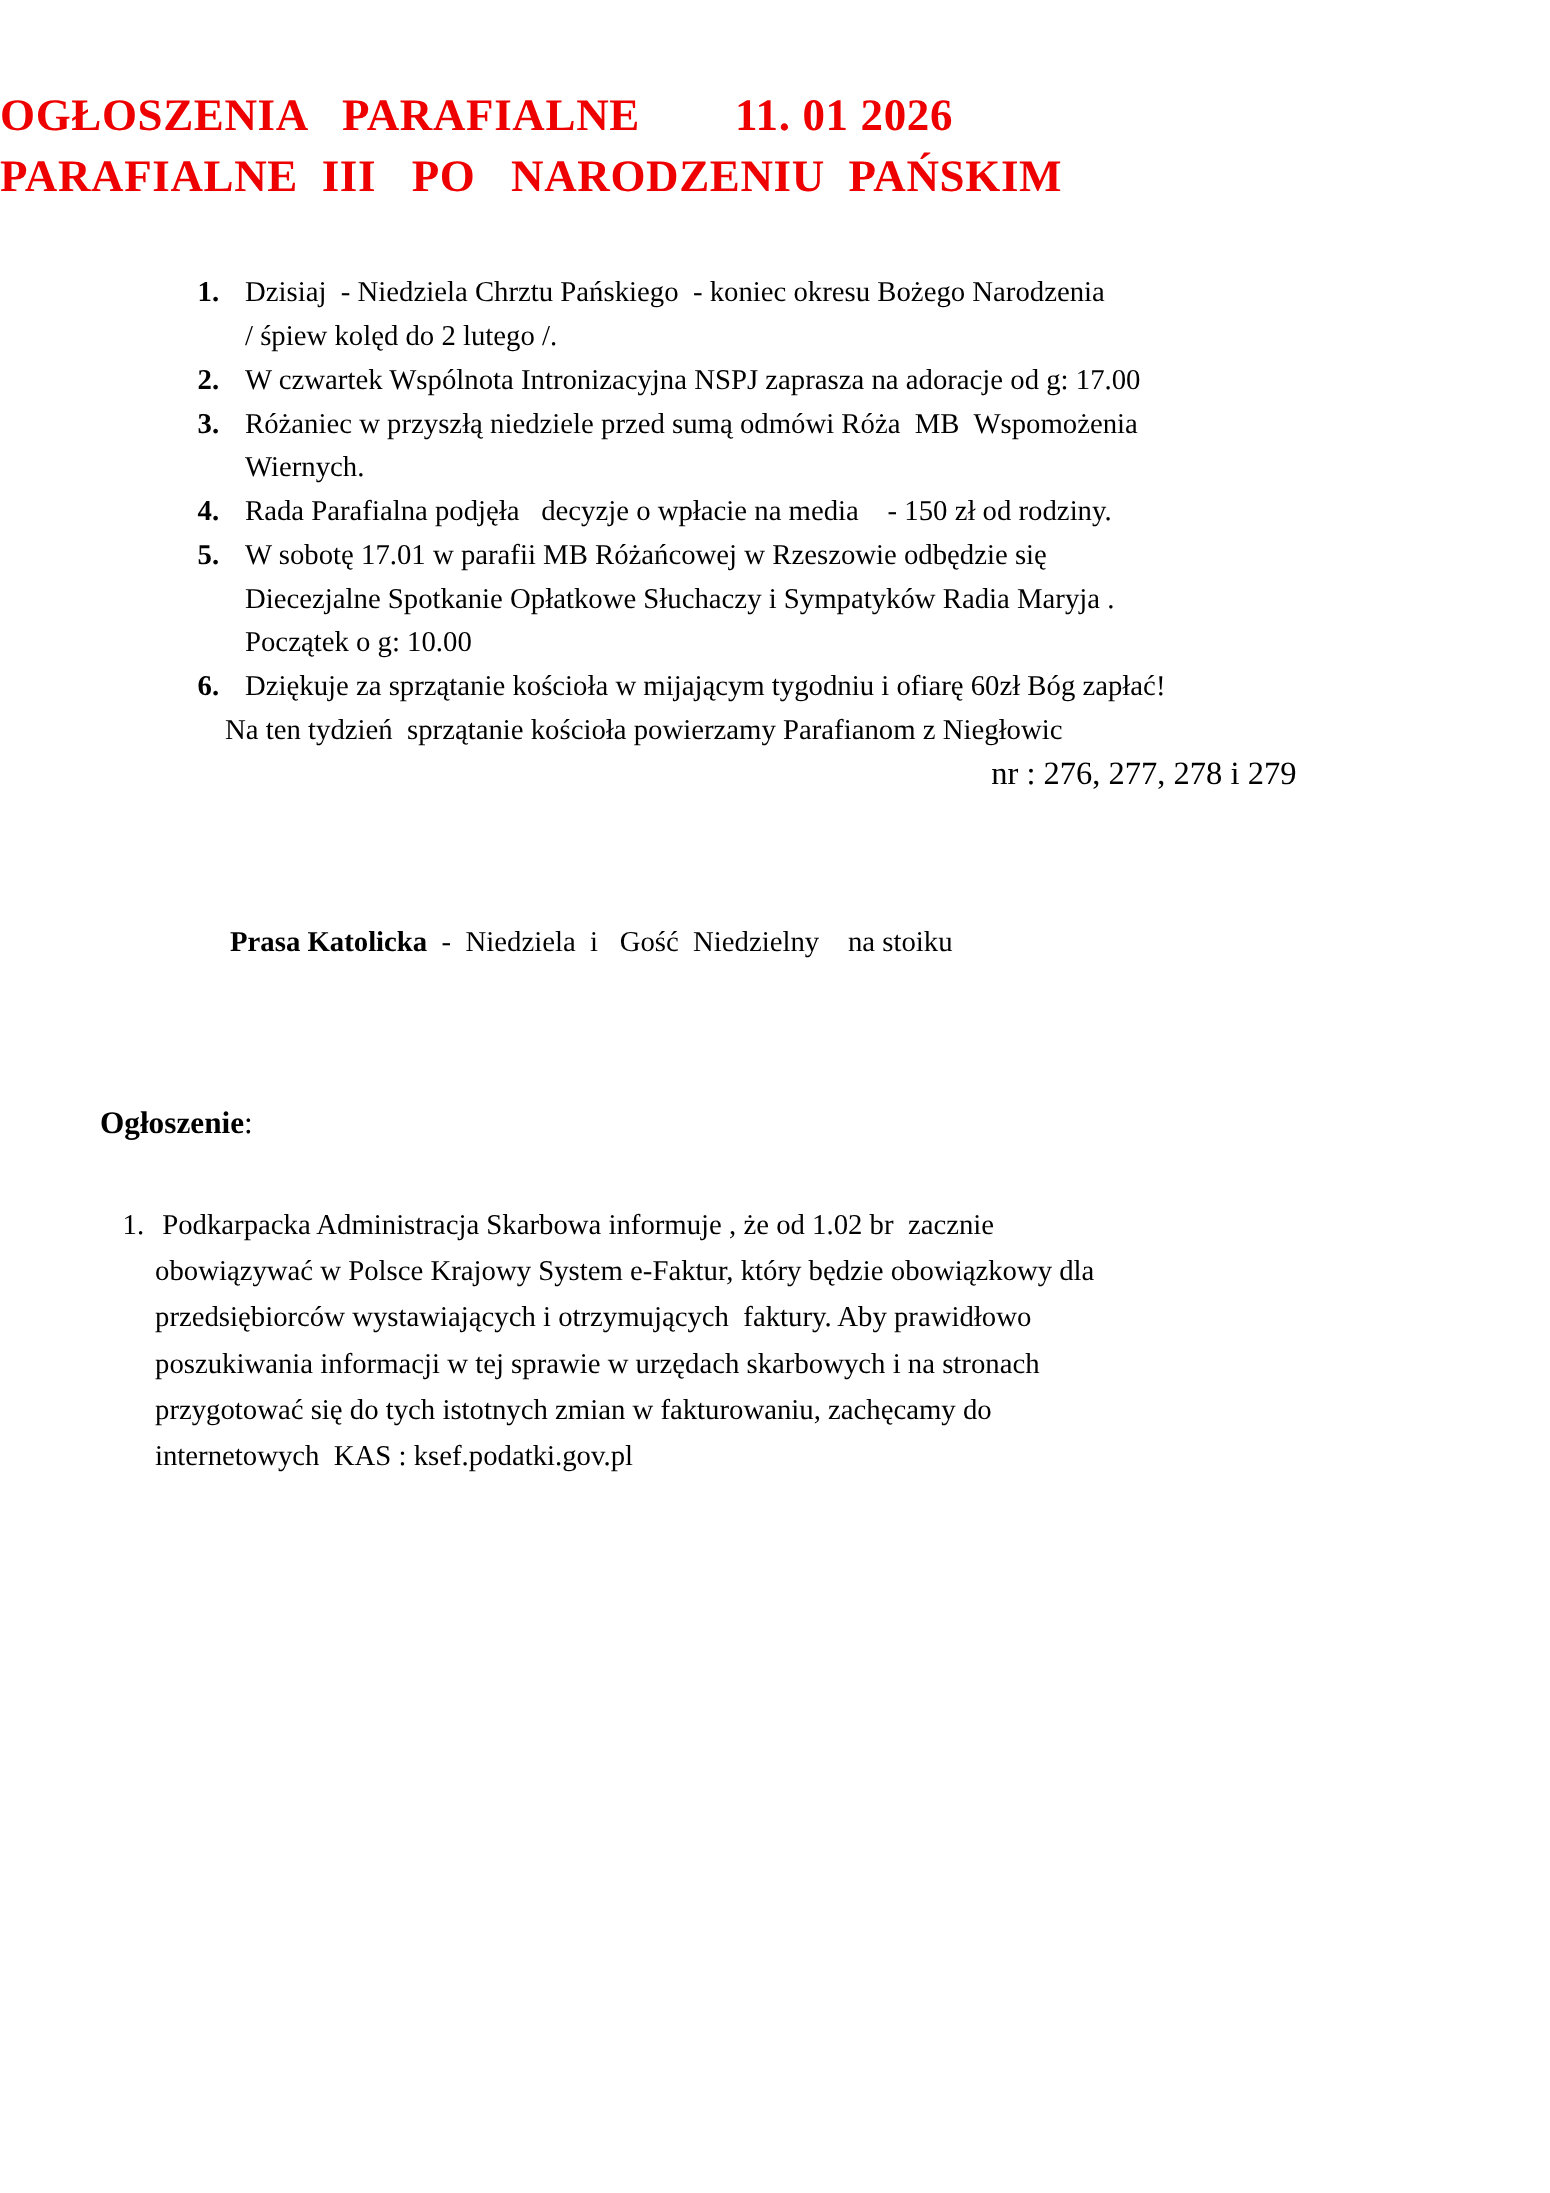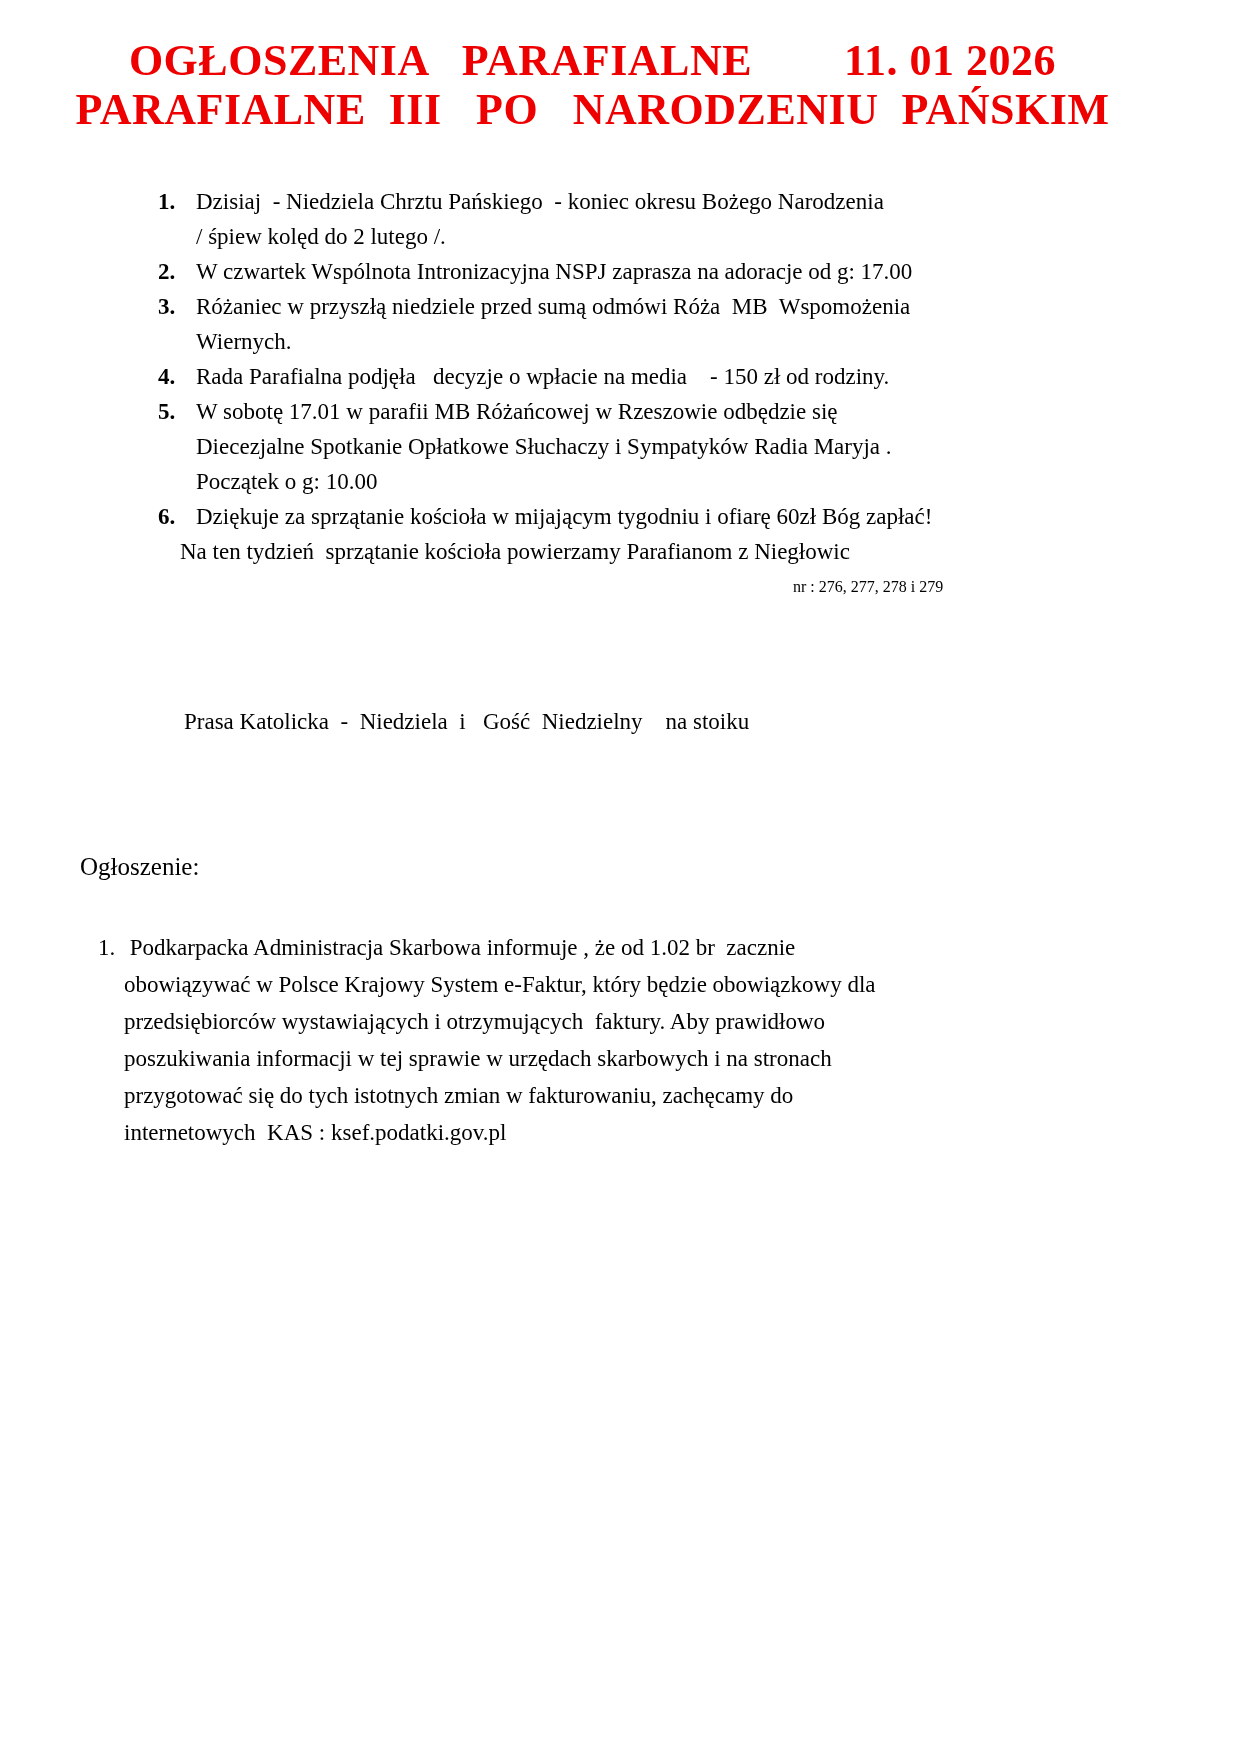--- a/index.html
+++ b/index.html
@@ -10,25 +10,24 @@
   .page {
     position: relative;
     width: 1240px;
     height: 1754px;
     background: #ffffff;
     font-family: "Liberation Serif", "DejaVu Serif", serif;
     color: #000000;
     overflow: hidden;
   }
   .doc-title {
-    padding-top: 36px;
+    padding-top: 68px;
     padding-right: 55px;
-    text-align: center;
     font-weight: bold;
-    font-size: 44px;
+    font-size: 36px;
     line-height: 49px;
     letter-spacing: 0.5px;
   }
   .doc-title div {
     white-space: pre-wrap;
   }
   .announcements {
     margin: 50px 60px 0 158px;
     font-size: 23px;
     line-height: 35px;
@@ -47,32 +46,32 @@
     font-family: Liberation Serif, serif;
   }
   .cleaning-note {
     margin-left: 180px;
     font-size: 23px;
     line-height: 35px;
     white-space: pre-wrap;
   }
   .cleaning-numbers {
     margin-left: 793px;
-    font-size: 16px;
+    font-size: 26px;
     line-height: 35px;
     white-space: pre-wrap;
   }
   .press-line {
     margin-top: 100px;
     margin-left: 184px;
     font-size: 23px;
     line-height: 35px;
     white-space: pre-wrap;
   }
-  .bold { font-weight: normal; }
+  .bold { font-weight: bold; }
   .section-heading {
     margin-top: 112px;
     margin-left: 80px;
     font-size: 25px;
     line-height: 32px;
     white-space: pre-wrap;
   }
   .notice-item {
     margin-top: 46px;
     margin-left: 98px;

